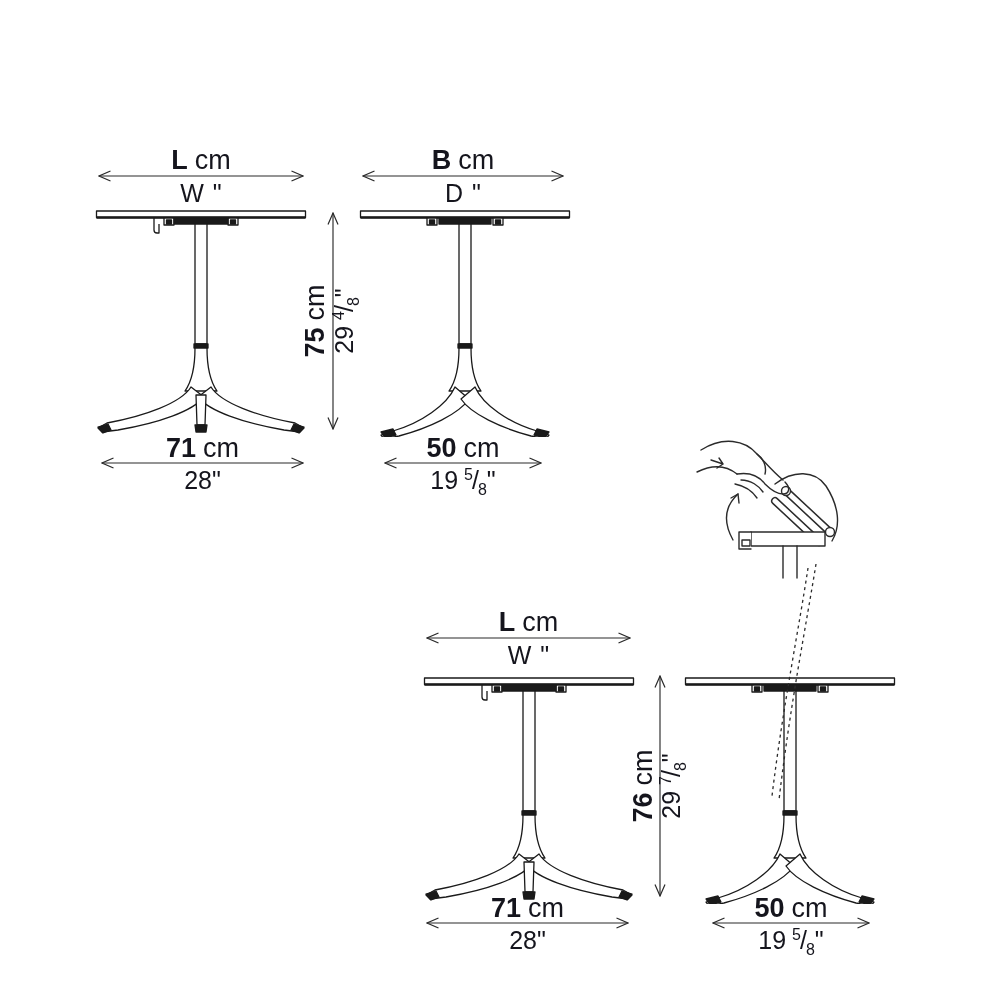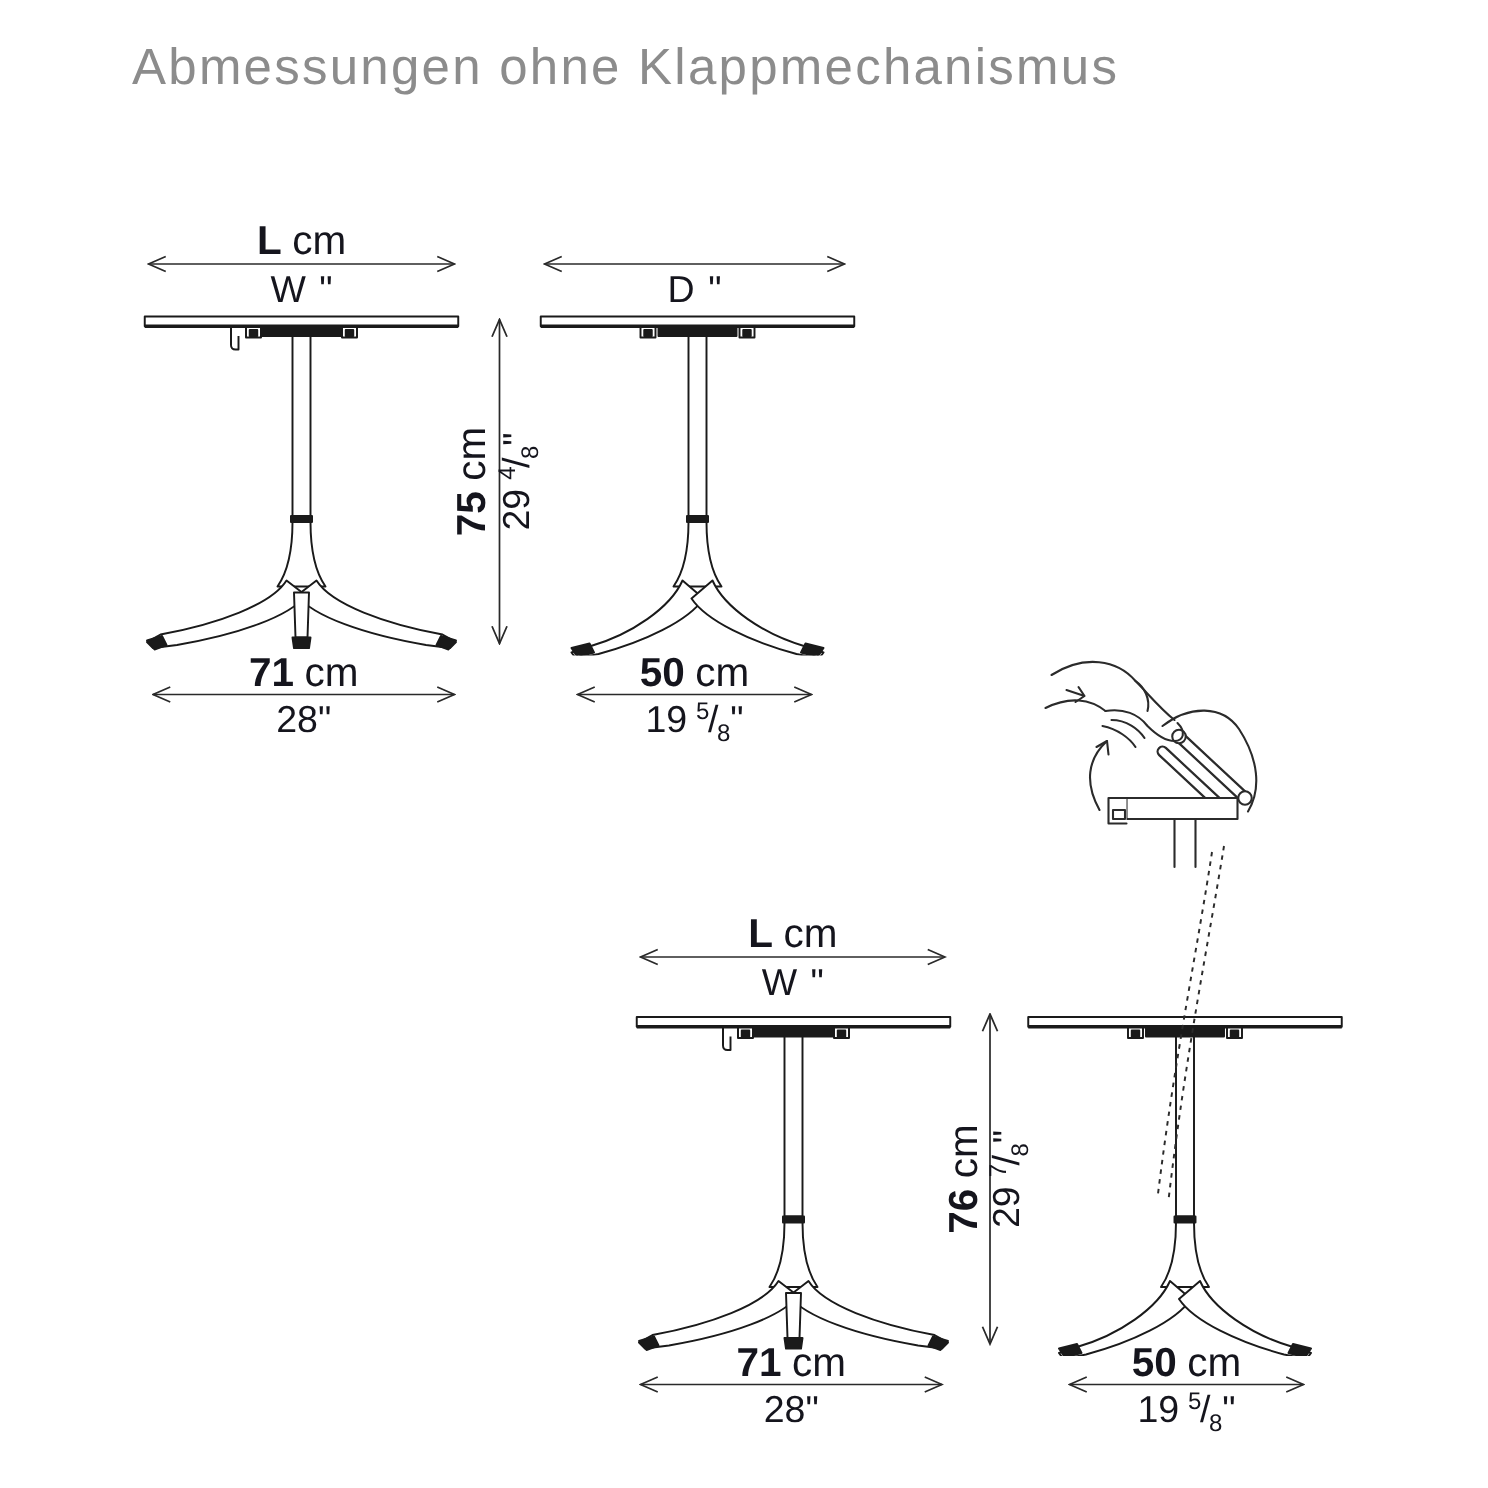--- a/index.html
+++ b/index.html
@@ -69,40 +69,42 @@
           <path d="M 100 143 C 100 162, 97 176, 90 186 L 122 186 C 115 176, 112 162, 112 143 Z"></path>
           <path d="M 96 182 C 88 200, 62 218, 34 226 L 22 230 L 25 234 L 40 231 C 70 223, 100 209, 110 194 Z"></path>
           <path d="M 116 182 C 124 200, 150 218, 178 226 L 190 230 L 187 234 L 172 231 C 142 223, 112 209, 102 194 Z"></path>
           <path d="M 22 227 L 34 224 L 37 230 L 26 233 Z" fill="#1a1a1a"></path>
           <path d="M 190 227 L 178 224 L 175 230 L 186 233 Z" fill="#1a1a1a"></path>
         </g>
       </symbol>
     </defs>
   </svg>
 
-  <div class="heading" style="left:88px;top:26px">Abmessungen ohne Klappmechanismus</div>
 
   <svg class="draw" style="left:95px;top:205px" width="212" height="232">
     <use href="#tbl-front" xlink:href="#tbl-front"></use>
   </svg>
 
   <svg class="draw" style="left:359px;top:205px" width="212" height="232">
     <use href="#tbl-side" xlink:href="#tbl-side"></use>
   </svg>
 
   <div class="dim-cm" style="left:97px;top:145px;width:208px">
     <b>L</b><span class="unit">cm</span>
   </div>
   <svg class="draw" style="left:97px;top:169px" width="208" height="14">
     <line class="aline" x1="2" y1="7" x2="206" y2="7" marker-start="url(#vL)" marker-end="url(#vR)"></line>
   </svg>
   <div class="dim-in" style="left:97px;top:179px;width:208px">
     <span>W</span><span class="q">"</span>
   </div>
 
+  <div class="dim-cm" style="left:361px;top:145px;width:204px">
+    <b>B</b><span class="unit">cm</span>
+  </div>
   <svg class="draw" style="left:361px;top:169px" width="204" height="14">
     <line class="aline" x1="2" y1="7" x2="202" y2="7" marker-start="url(#vL)" marker-end="url(#vR)"></line>
   </svg>
   <div class="dim-in" style="left:361px;top:179px;width:204px">
     <span>D</span><span class="q">"</span>
   </div>
 
   <svg class="draw" style="left:326px;top:211px" width="14" height="220">
     <line class="aline" x1="7" y1="2" x2="7" y2="218" marker-start="url(#vL)" marker-end="url(#vR)"></line>
   </svg>

